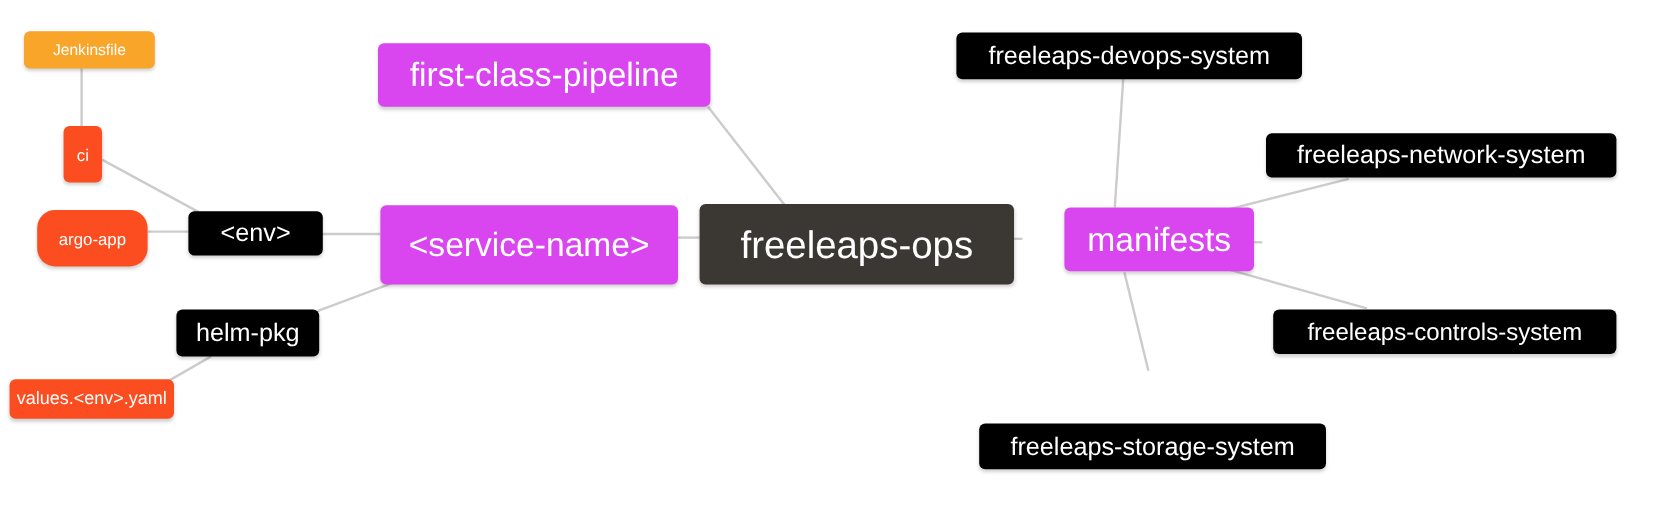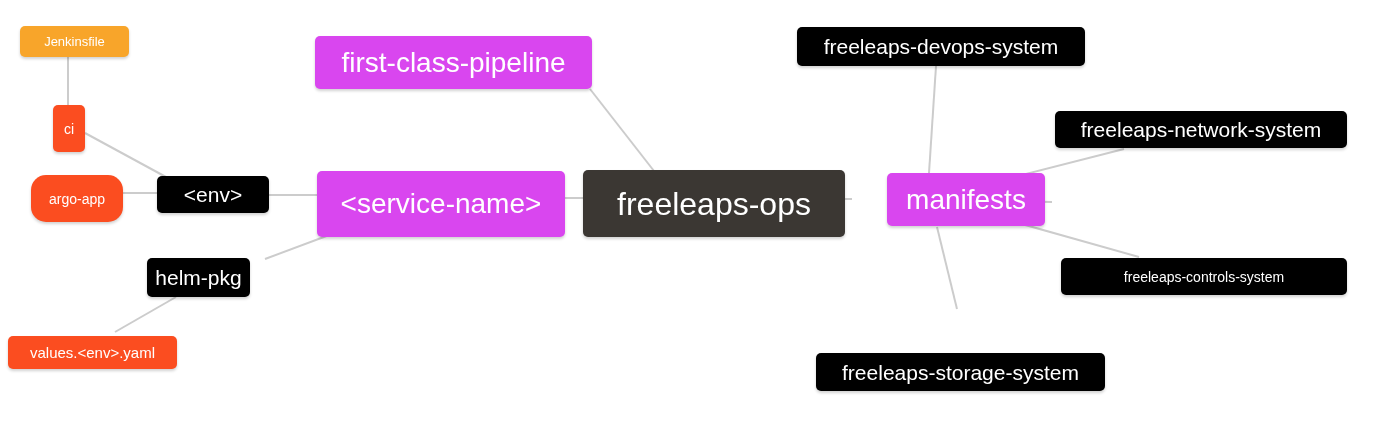--- a/index.html
+++ b/index.html
@@ -45,24 +45,24 @@
   .n-ci          { left: 53px;   top: 105px; width: 32px;  height: 47px; font-size: 14px; }
   .n-argo-app    { left: 31px;   top: 175px; width: 92px;  height: 47px; font-size: 14px; border-radius: 15px; }
   .n-env         { left: 157px;  top: 176px; width: 112px;  height: 37px; font-size: 21px; }
   .n-service     { left: 317px;  top: 171px; width: 248px; height: 66px; font-size: 28px; }
   .n-pipeline    { left: 315px;  top: 36px;  width: 277px; height: 53px; font-size: 28px; }
   .n-ops         { left: 583px;  top: 170px; width: 262px; height: 67px; font-size: 32px; }
   .n-manifests   { left: 852px;  top: 173px; width: 158px; height: 53px; font-size: 28px; margin-left: 35px; }
   .n-devops      { left: 797px;  top: 27px;  width: 288px; height: 39px; font-size: 21px; }
   .n-network     { left: 1055px; top: 111px; width: 292px; height: 37px; font-size: 21px; }
   .n-monitoring  { left: 1052px; top: 186px; width: 321px; height: 37px; font-size: 21px; }
-  .n-controls    { left: 1061px; top: 258px; width: 286px; height: 37px; font-size: 14px; }
+  .n-controls    { left: 1061px; top: 258px; width: 286px; height: 37px; font-size: 20px; }
   .n-storage     { left: 816px;  top: 309px; width: 289px; height: 38px; font-size: 21px; margin-top: 44px; }
-  .n-helm        { left: 147px;  top: 258px; width: 103px; height: 39px; font-size: 21px; }
-  .n-values      { left: 8px;    top: 336px; width: 169px; height: 33px; font-size: 15px; }
+  .n-helm        { left: 147px;  top: 258px; width: 119px; height: 39px; font-size: 21px; }
+  .n-values      { left: 8px;    top: 316px; width: 137px; height: 33px; font-size: 15px; }
 </style>
 </head>
 <body>
 
 <div id="canvas">
 
   <svg id="edges" viewBox="0 0 1390 421">
     <line x1="68" y1="57" x2="68" y2="106"></line>
     <line x1="85" y1="133" x2="166" y2="177"></line>
     <line x1="123" y1="193" x2="157" y2="193"></line>

